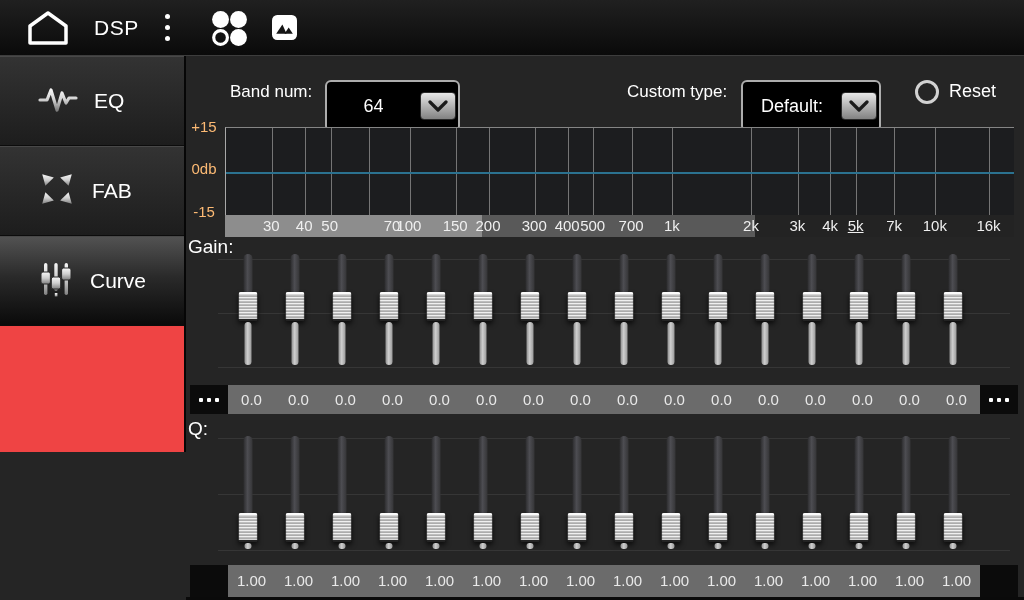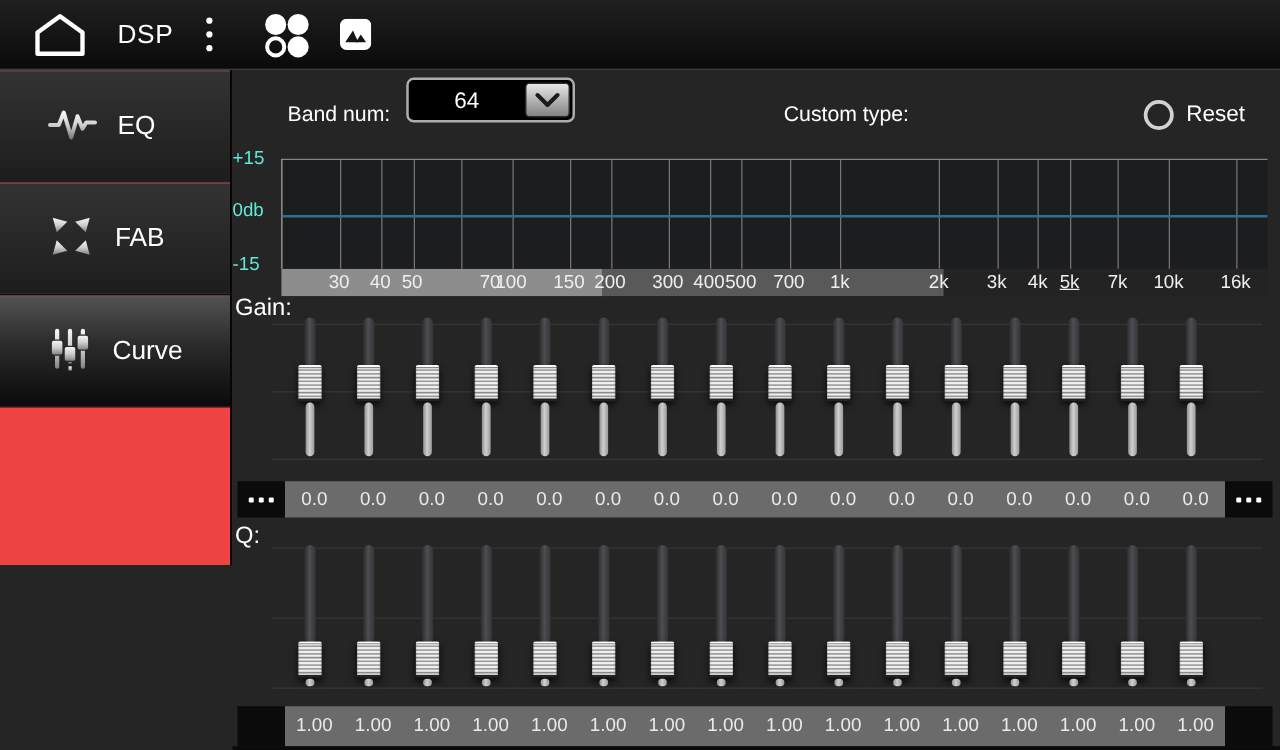--- a/index.html
+++ b/index.html
@@ -27,32 +27,32 @@
     background:linear-gradient(180deg,#333333,#1d1d1d);
     border-top:1px solid #484848;border-bottom:1px solid #0c0c0c;cursor:pointer;}
   .side-item.selected{background:linear-gradient(180deg,#525252,#2a2a2a 45%,#0a0a0a);}
   .side-item .lbl{color:#fff;font-size:21px;}
 
   
   .main{position:absolute;left:186px;top:56px;width:838px;height:544px;background:#252525;}
 
   
   .ctrl-label{position:absolute;top:18px;height:35px;line-height:35px;color:#fff;font-size:17px;}
-  .dropdown{position:absolute;top:6px;height:36px;background:#000;border:2px solid #adadad;
+  .dropdown{position:absolute;top:24px;height:52px;background:#000;border:2px solid #adadad;
     border-radius:6px;display:flex;align-items:center;cursor:pointer;}
   .dd-value{flex:1;text-align:center;color:#fff;font-size:18px;}
   .dd-btn{width:36px;height:28px;margin-right:2px;border:1px solid #2a2a2a;border-radius:4px;
     background:linear-gradient(180deg,#e8e8e8,#b9b9b9 45%,#828282);
     display:flex;align-items:center;justify-content:center;cursor:pointer;}
   .reset-wrap{position:absolute;top:18px;height:35px;display:flex;align-items:center;gap:10px;cursor:pointer;}
   .reset-circle{width:24px;height:24px;border-radius:50%;border:3px solid #d2d2d2;background:transparent;}
   .reset-lbl{color:#fff;font-size:18px;}
 
   
-  .ylab{position:absolute;width:36px;text-align:left;color:#5eead4;font-size:15px;}
+  .ylab{position:absolute;width:36px;text-align:center;color:#fdba74;font-size:15px;}
   .plot{position:absolute;left:39px;top:71px;width:789px;height:88px;background:#1c1d1f;
     border-top:1px solid #858585;border-left:1px solid #a8a8a8;}
   .vline{position:absolute;top:0;bottom:0;width:1px;background:#757575;}
   .curve-line{position:absolute;left:0;right:0;height:2px;}
   .freq-axis{position:absolute;left:39px;top:159px;width:789px;height:22px;overflow:hidden;}
   .zone{position:absolute;top:0;bottom:0;}
   .zlight{left:0;width:257px;}
   .zmid{left:257px;width:273px;}
   .zdark{left:530px;right:0;}
   .freq-label{position:absolute;top:0;transform:translateX(-50%);font-size:15px;color:#efefef;line-height:22px;white-space:nowrap;}
@@ -179,20 +179,28 @@
     <div class="dropdown" style="left:139px;width:135px">
       <span class="dd-value">64</span>
       <span class="dd-btn">
         <svg width="20" height="12" viewBox="0 0 20 12">
             <polyline points="2,2 10,10 18,2" fill="none" stroke="#1b1b1b" stroke-width="3.2" stroke-linecap="round" stroke-linejoin="round"></polyline>
           </svg>
       </span>
     </div>
 
     <span class="ctrl-label" style="left:441px">Custom type:</span>
+    <div class="dropdown" style="left:555px;width:140px">
+      <span class="dd-value">Default:</span>
+      <span class="dd-btn">
+        <svg width="20" height="12" viewBox="0 0 20 12">
+            <polyline points="2,2 10,10 18,2" fill="none" stroke="#1b1b1b" stroke-width="3.2" stroke-linecap="round" stroke-linejoin="round"></polyline>
+          </svg>
+      </span>
+    </div>
 
     <div class="reset-wrap" style="left:729px">
       <span class="reset-circle"></span>
       <span class="reset-lbl">Reset</span>
     </div>
 
     <span class="ylab" style="top:62px">+15</span>
     <span class="ylab" style="top:104px">0db</span>
     <span class="ylab" style="top:147px">-15</span>
 

